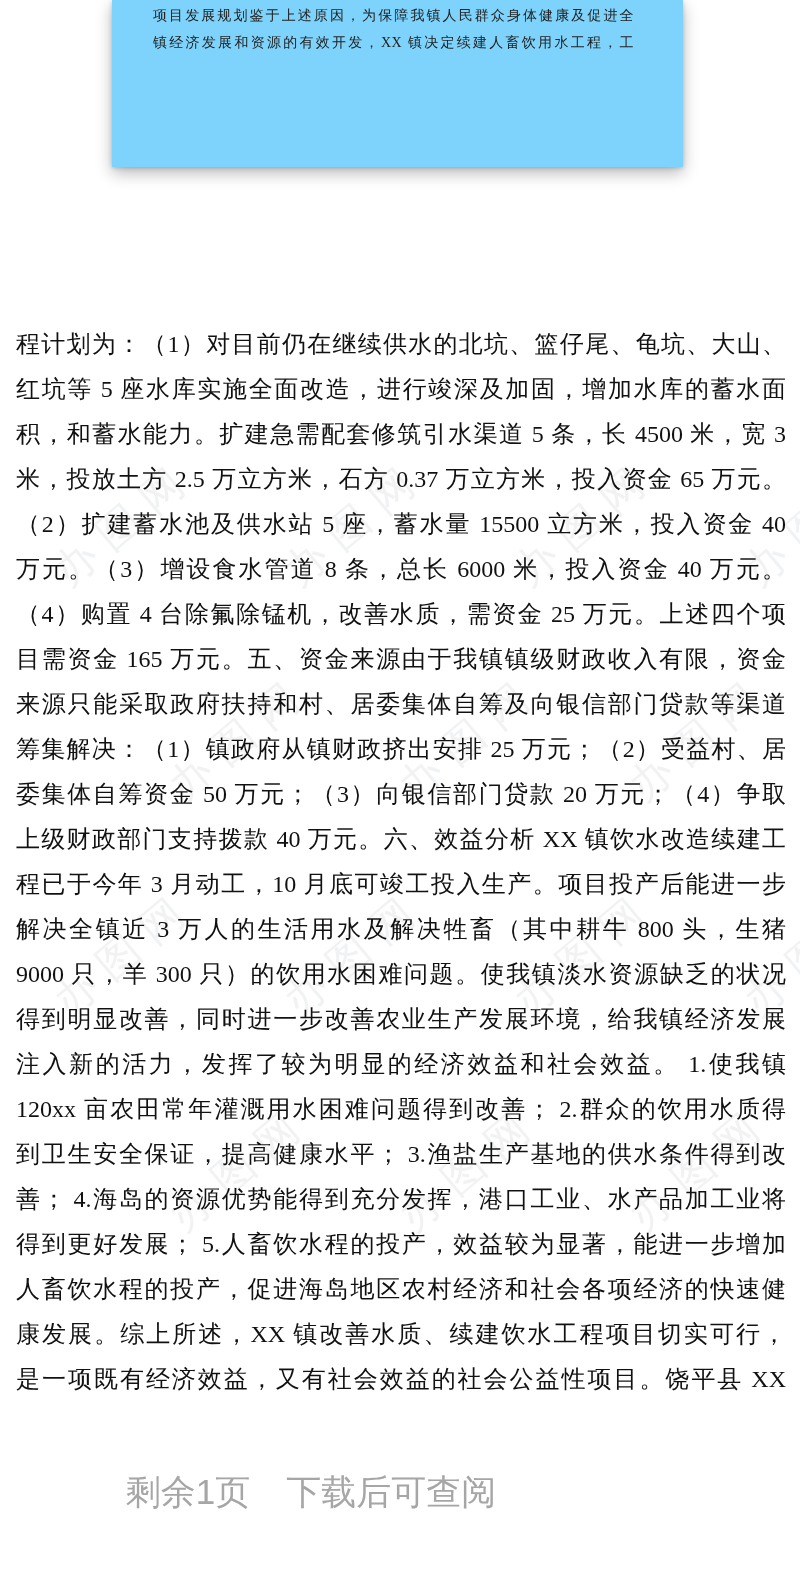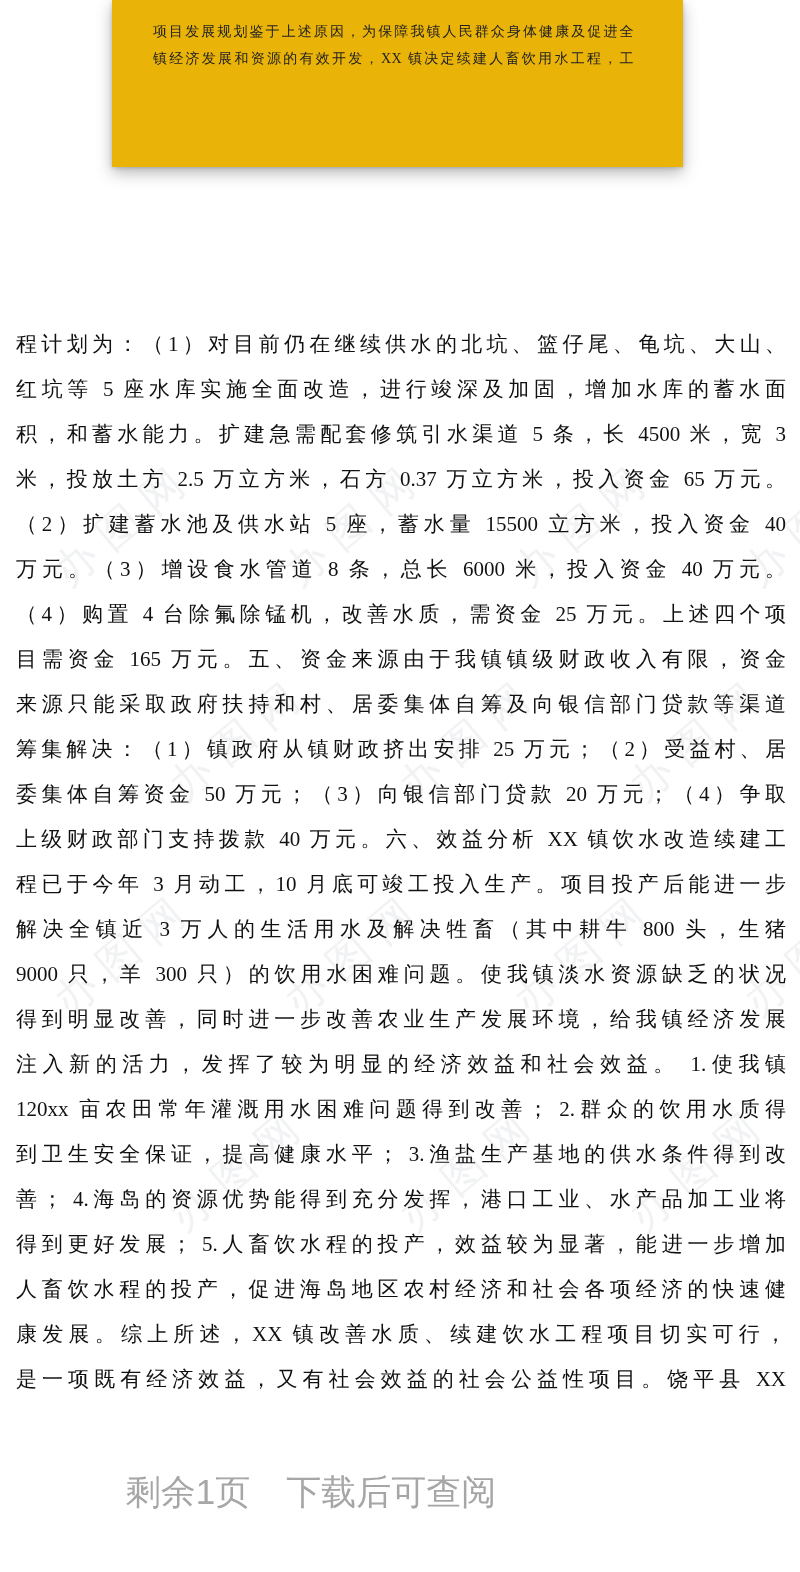--- a/index.html
+++ b/index.html
@@ -15,24 +15,24 @@
     font-family: "Liberation Serif", "DejaVu Serif", serif;
   }
 
   
   .preview-card {
     position: absolute;
     top: 0;
     left: 112px;
     width: 571px;
     height: 167px;
-    background: #eab308;
+    background: #7dd3fc;
     box-shadow: 0 6px 15px rgba(0,0,0,0.28), 0 1px 4px rgba(0,0,0,0.18);
     box-sizing: border-box;
-    padding: 18px 49px 0 41px;
+    padding: 2px 49px 0 41px;
     z-index: 3;
   }
   .card-line {
     font-size: 14px;
     line-height: 27px;
     color: #222222;
     text-align: justify;
     text-align-last: justify;
     text-justify: inter-character;
     letter-spacing: 0.5px;
@@ -57,21 +57,21 @@
 
   
   .doc-body {
     position: absolute;
     top: 322px;
     left: 16px;
     right: 14px;
     z-index: 2;
   }
   .doc-line {
-    font-size: 21px;
+    font-size: 24px;
     line-height: 45px;
     height: 45px;
     color: #111111;
     text-align: justify;
     text-align-last: justify;
     text-justify: inter-character;
     white-space: nowrap-off;
   }
 
   

